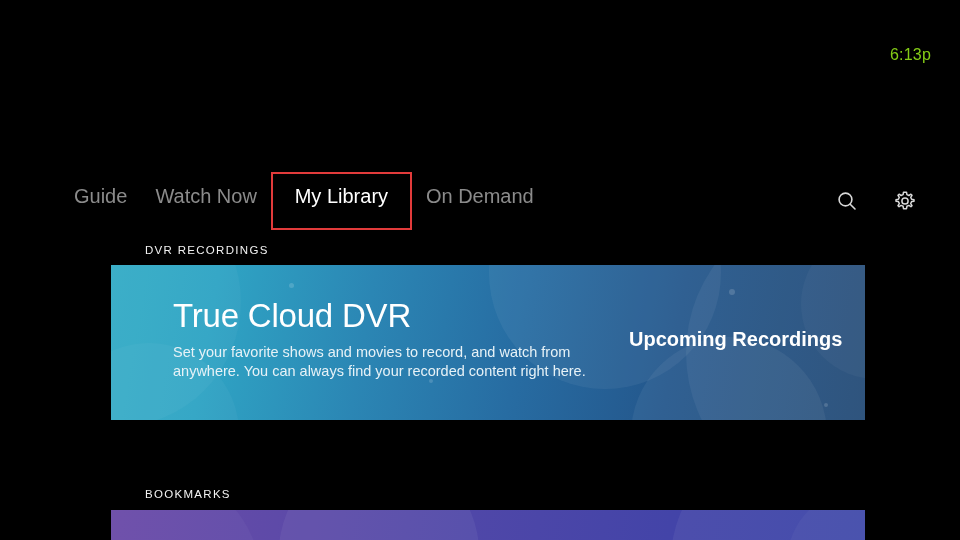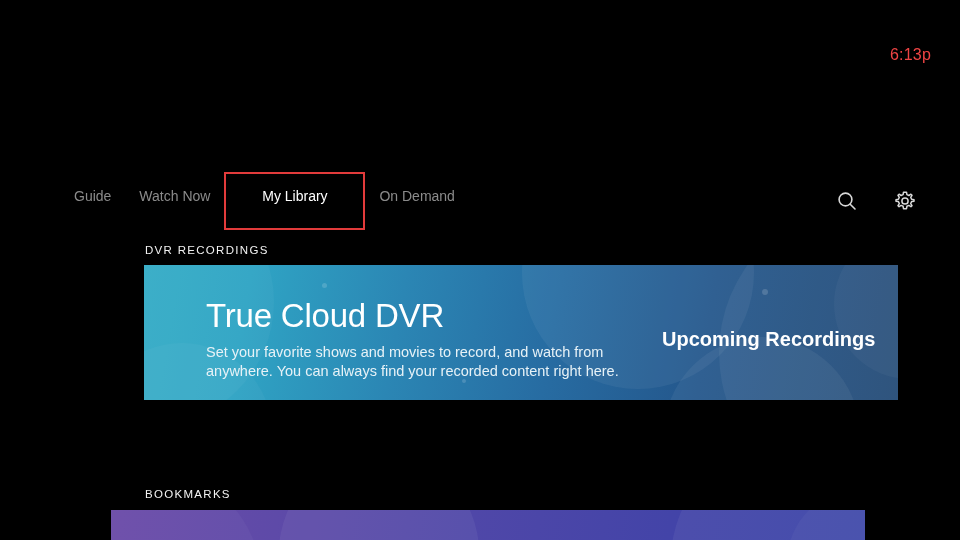--- a/index.html
+++ b/index.html
@@ -15,21 +15,21 @@
     color: #ffffff;
     position: relative;
   }
 
   
   .clock {
     position: absolute;
     top: 47px;
     right: 29px;
     font-size: 16px;
-    color: #ef4444;
+    color: #84cc16;
     letter-spacing: 0.2px;
     line-height: 1;
   }
 
   
   .navbar {
     position: absolute;
     top: 172px;
     left: 0;
     width: 960px;
@@ -42,21 +42,21 @@
     height: 58px;
     display: flex;
     align-items: flex-start;
   }
   .tab {
     position: relative;
     display: inline-flex;
     flex-direction: column;
     align-items: center;
     padding: 11px 14px 0 14px;
-    font-size: 14px;
+    font-size: 20px;
     color: #8b8b8b;
     white-space: nowrap;
     box-sizing: border-box;
   }
   .tab .tab-label {
     display: block;
     line-height: 26px;
   }
   .tab.active {
     color: #ffffff;
@@ -107,29 +107,28 @@
   .row-label.bookmarks { top: 489px; }
 
   .banner {
     position: absolute;
     left: 111px;
     width: 754px;
     overflow: hidden;
   }
   .banner.dvr {
     top: 265px;
-    height: 135px;
+    height: 155px;
     background: linear-gradient(100deg,
         #35adc6 0%,
         #2fa4c4 14%,
         #2b86b4 34%,
         #276ca2 54%,
         #24578c 74%,
         #234b76 100%);
-    margin-left: 33px;
   }
   .banner.bookmarks {
     top: 510px;
     height: 30px;
     background: linear-gradient(100deg,
         #6b4ba8 0%,
         #5e4aa8 22%,
         #4f47a8 48%,
         #4344a8 74%,
         #3a43a8 100%);

